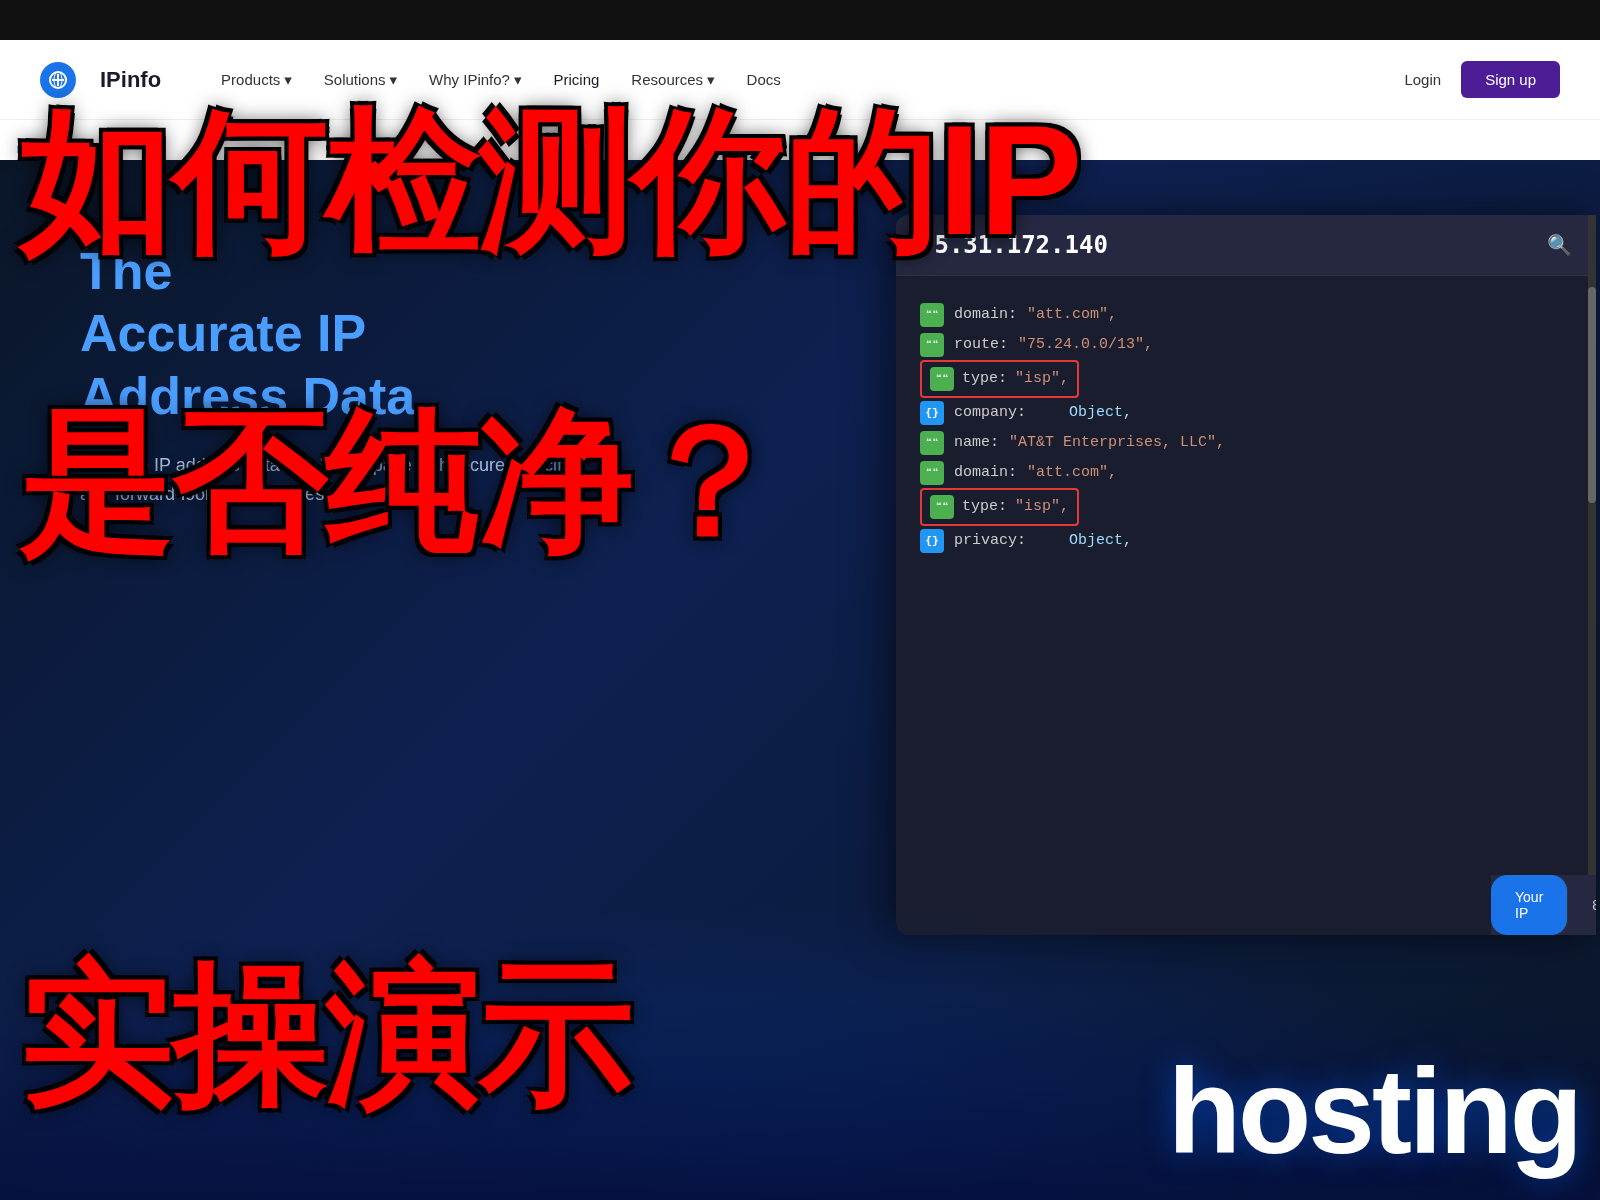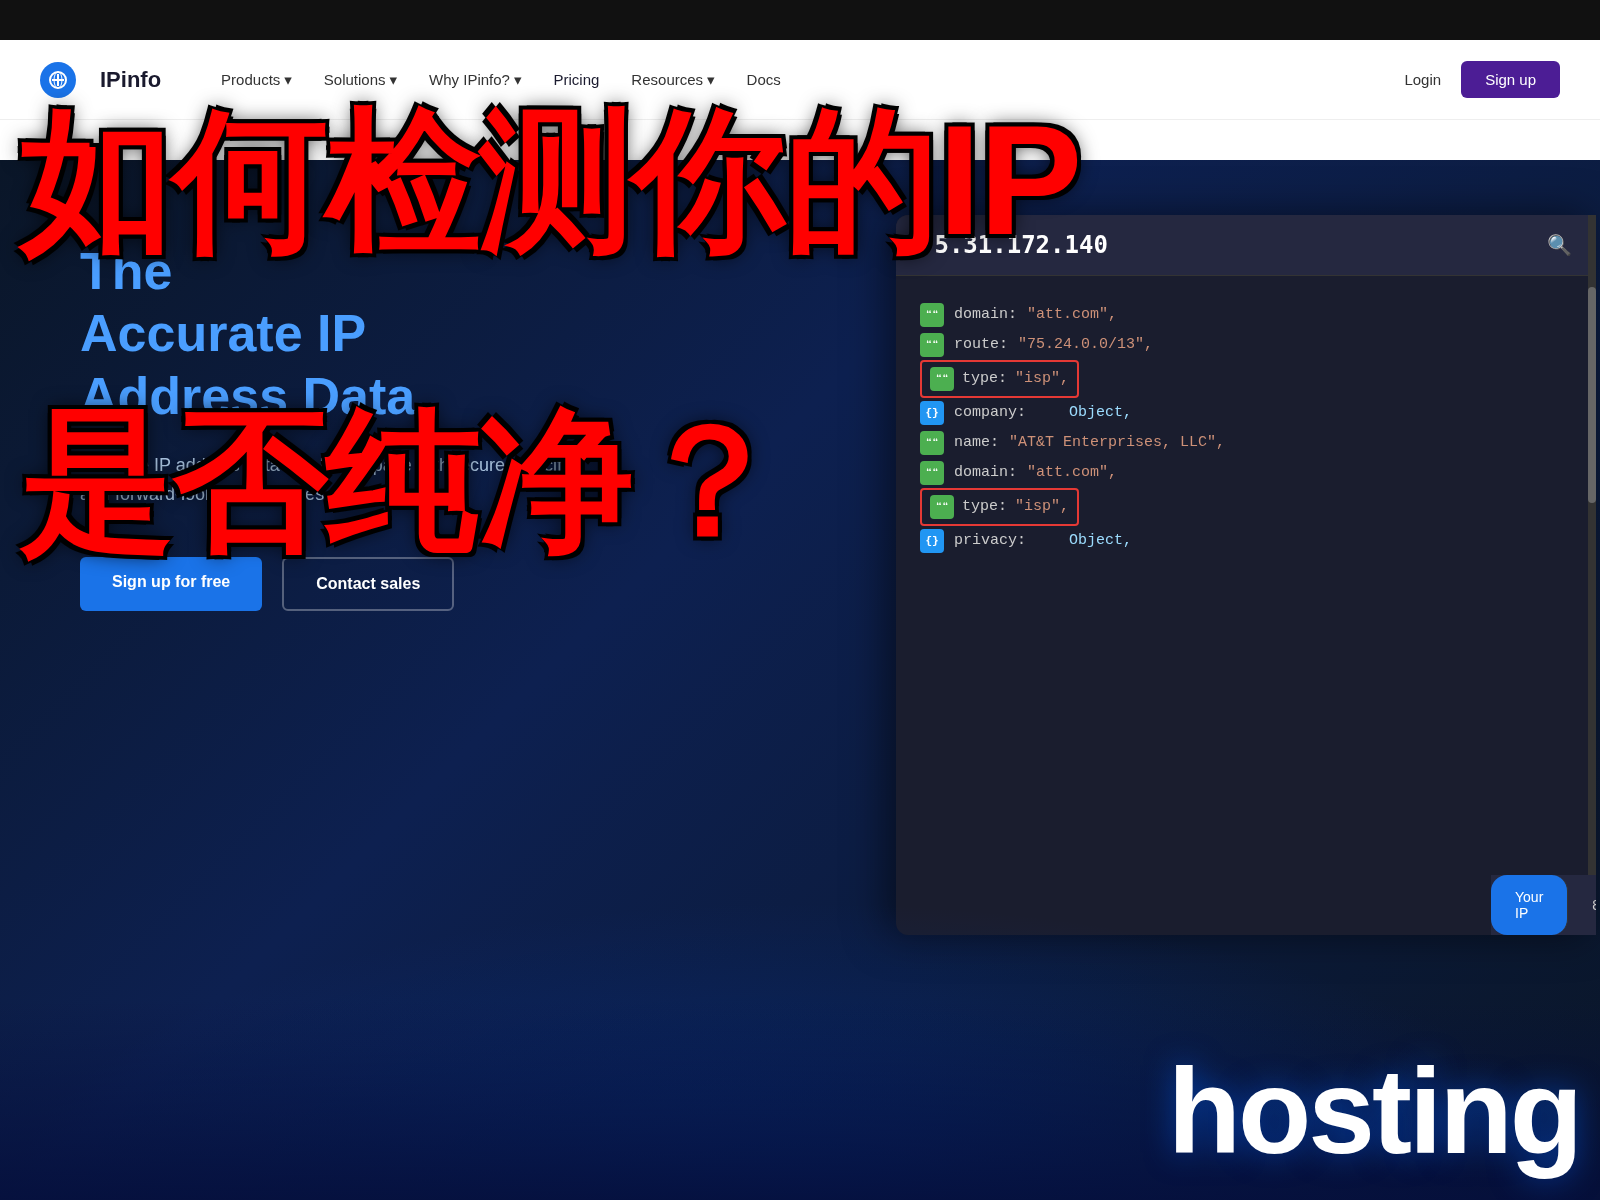--- a/index.html
+++ b/index.html
@@ -487,24 +487,20 @@
   <div class="hero-section">
     <div class="hero-title">
       <span>The</span><span style="color:#4a9eff;"> </span><br>
       <span>Accurate IP</span><br>
       <span>Address Data</span>
     </div>
     <div class="hero-subtitle">
       <span>accurate IP address data that keeps pace with
 recure, specific, and forward-looking use cases.</span>
     </div>
-    <div class="hero-buttons">
-      <div class="btn-hero-primary">Sign up for free</div>
-      <div class="btn-hero-secondary">Contact sales</div>
-    </div>
   </div>
 
   <div class="code-panel">
     <div class="code-panel-header">
       <span class="ip-display">75.31.172.140</span>
       <span class="search-icon-btn">🔍</span>
     </div>
     <div class="code-content">
 
       <div class="code-line">
@@ -579,14 +575,15 @@
   </div>
 
 </div>
 
 <div class="network-bg"></div>
 <div class="bottom-hosting-bar"></div>
 
 <div class="overlay">
   <div class="chinese-title-1">如何检测你的IP</div>
   <div class="chinese-title-2">是否纯净？</div>
+  <div class="chinese-bottom-left">实操演示</div>
   <div class="hosting-text">hosting</div>
 </div>
 
 </body></html>

